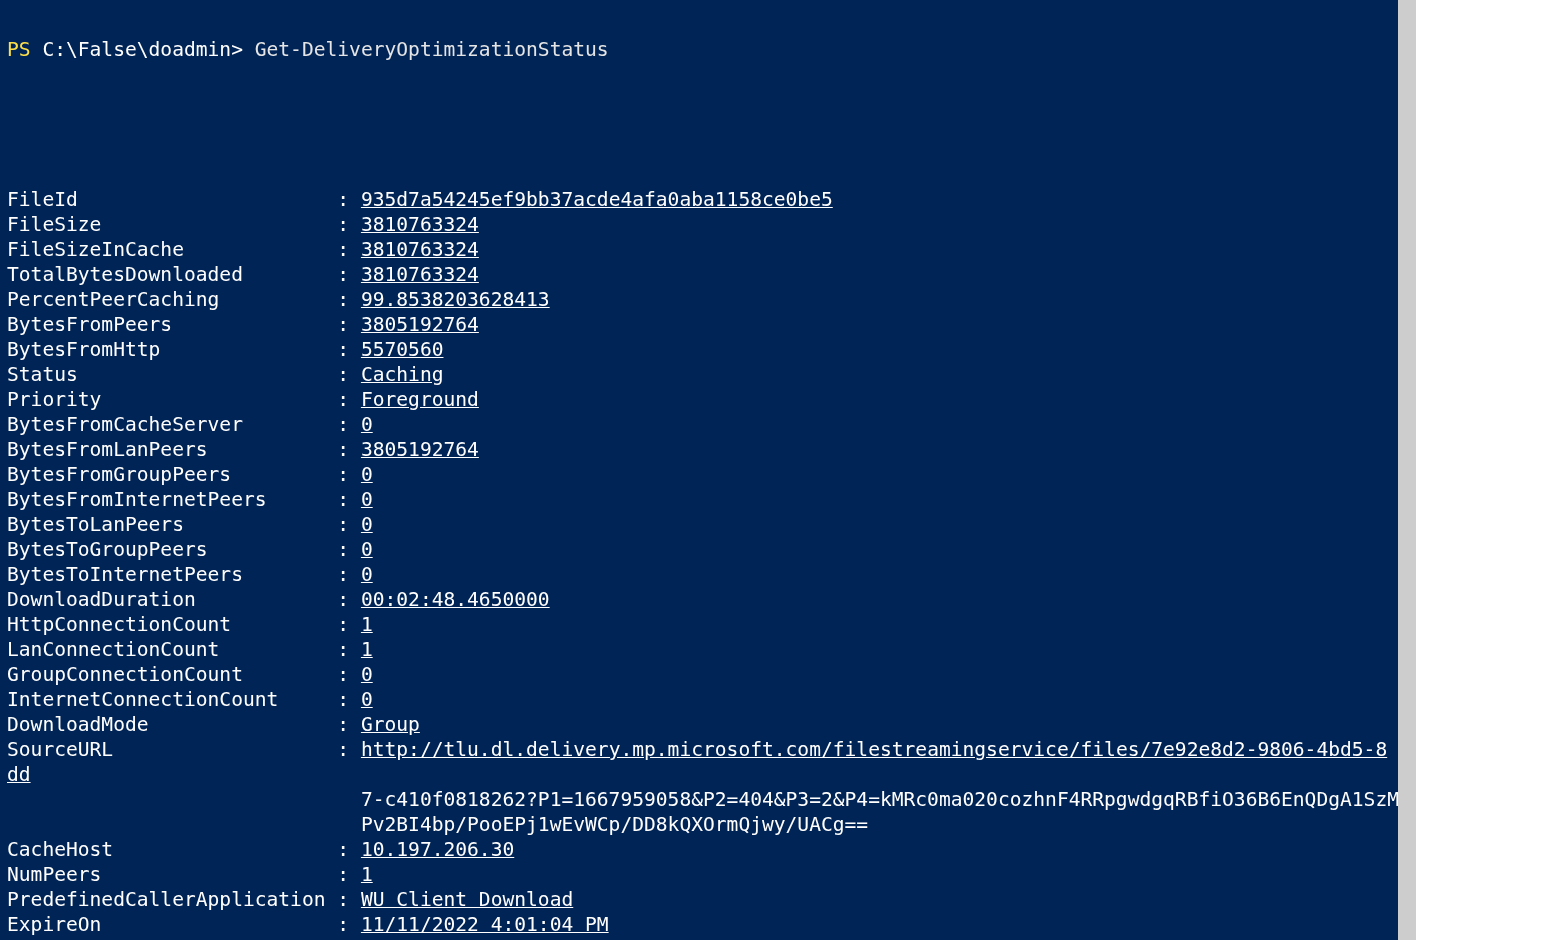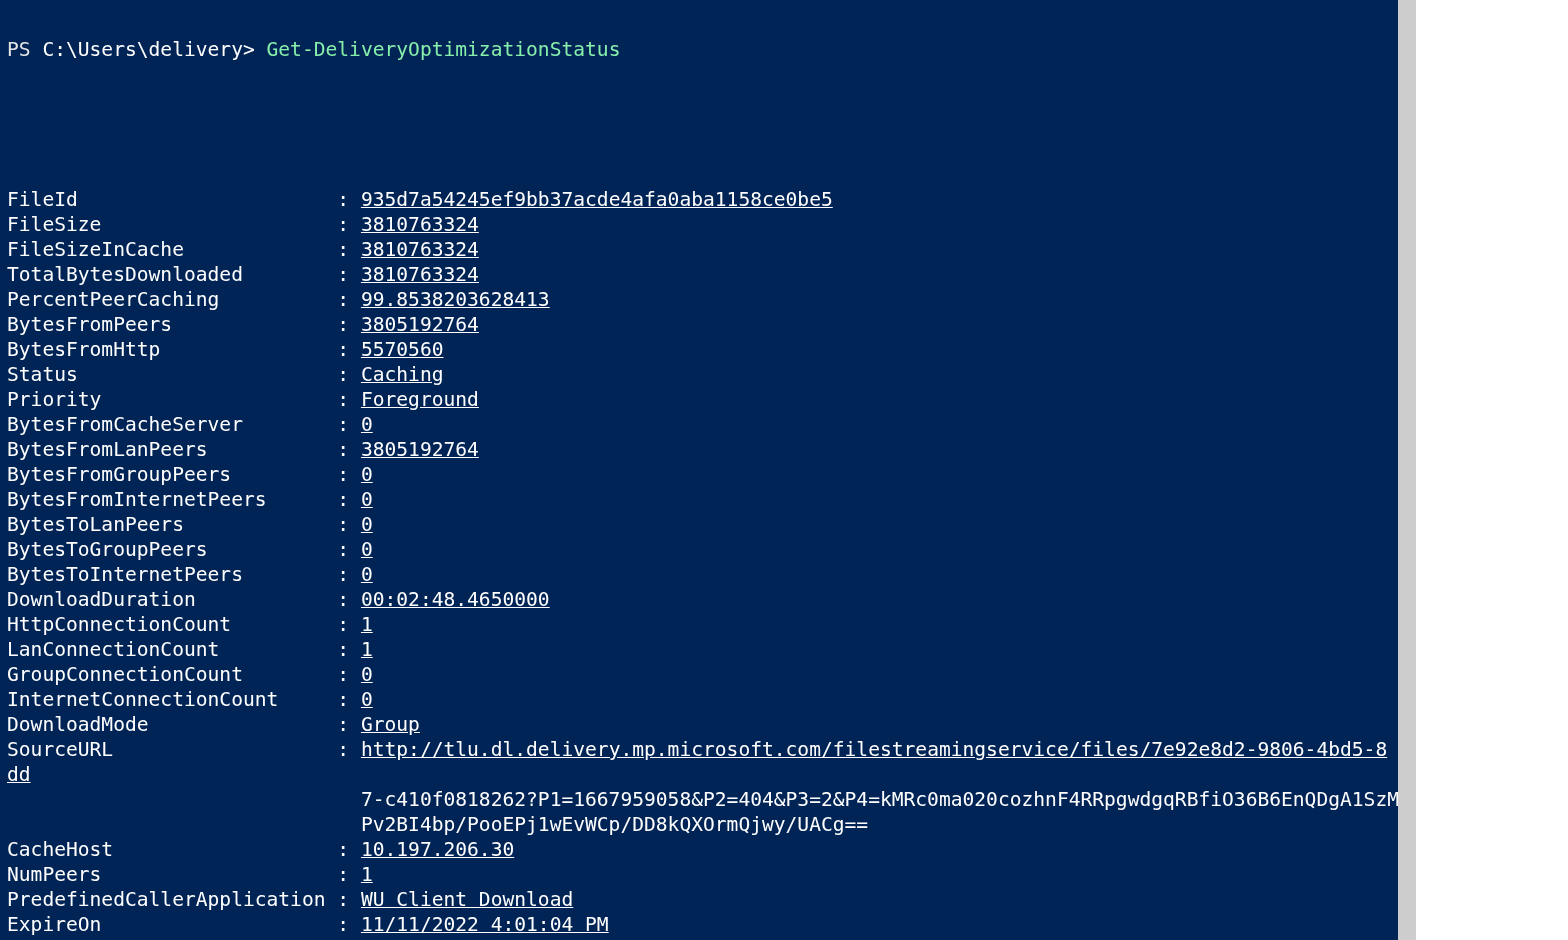--- a/index.html
+++ b/index.html
@@ -20,30 +20,30 @@
     color: #ffffff;
     font-family: Consolas, "Lucida Console", Menlo, monospace;
     font-size: 19.6px;
     line-height: 25px;
     padding: 12px 0 0 7px;
     box-sizing: border-box;
     white-space: pre;
     overflow: hidden;
   }
   .prompt-sym {
-    color: #e5e5e5;
+    color: #fde047;
   }
   .prompt-path {
     color: #ffffff;
   }
   .prompt-gt {
     color: #ffffff;
   }
   .cmd {
-    color: #86efac;
+    color: #e5e5e5;
     margin-top: 32px;
   }
   .scrollbar-track {
     position: absolute;
     right: 152px;
     top: 0;
     width: 18px;
     height: 940px;
     background: #f0f0f0;
   }
@@ -66,21 +66,21 @@
   .kv-line { display: block; }
   .kv-key { white-space: pre; }
   .kv-sep { white-space: pre; }
   .kv-val { white-space: pre-wrap; word-break: break-all; text-decoration: underline; }
   .cont { white-space: pre; }
 </style>
 </head>
 <body>
 
 <div class="terminal">
-<span class="kv-line"><span class="prompt-sym">PS </span><span class="prompt-path">C:\Users\delivery</span><span class="prompt-gt">&gt; </span><span class="cmd">Get-DeliveryOptimizationStatus</span></span>
+<span class="kv-line"><span class="prompt-sym">PS </span><span class="prompt-path">C:\False\doadmin</span><span class="prompt-gt">&gt; </span><span class="cmd">Get-DeliveryOptimizationStatus</span></span>
 <span class="kv-line"> </span>
 <span class="kv-line"> </span>
 <div id="fields"><span class="kv-line"><span class="kv-key">FileId                      </span><span class="kv-sep">: </span><span class="kv-val">935d7a54245ef9bb37acde4afa0aba1158ce0be5</span></span><span class="kv-line"><span class="kv-key">FileSize                    </span><span class="kv-sep">: </span><span class="kv-val">3810763324</span></span><span class="kv-line"><span class="kv-key">FileSizeInCache             </span><span class="kv-sep">: </span><span class="kv-val">3810763324</span></span><span class="kv-line"><span class="kv-key">TotalBytesDownloaded        </span><span class="kv-sep">: </span><span class="kv-val">3810763324</span></span><span class="kv-line"><span class="kv-key">PercentPeerCaching          </span><span class="kv-sep">: </span><span class="kv-val">99.8538203628413</span></span><span class="kv-line"><span class="kv-key">BytesFromPeers              </span><span class="kv-sep">: </span><span class="kv-val">3805192764</span></span><span class="kv-line"><span class="kv-key">BytesFromHttp               </span><span class="kv-sep">: </span><span class="kv-val">5570560</span></span><span class="kv-line"><span class="kv-key">Status                      </span><span class="kv-sep">: </span><span class="kv-val">Caching</span></span><span class="kv-line"><span class="kv-key">Priority                    </span><span class="kv-sep">: </span><span class="kv-val">Foreground</span></span><span class="kv-line"><span class="kv-key">BytesFromCacheServer        </span><span class="kv-sep">: </span><span class="kv-val">0</span></span><span class="kv-line"><span class="kv-key">BytesFromLanPeers           </span><span class="kv-sep">: </span><span class="kv-val">3805192764</span></span><span class="kv-line"><span class="kv-key">BytesFromGroupPeers         </span><span class="kv-sep">: </span><span class="kv-val">0</span></span><span class="kv-line"><span class="kv-key">BytesFromInternetPeers      </span><span class="kv-sep">: </span><span class="kv-val">0</span></span><span class="kv-line"><span class="kv-key">BytesToLanPeers             </span><span class="kv-sep">: </span><span class="kv-val">0</span></span><span class="kv-line"><span class="kv-key">BytesToGroupPeers           </span><span class="kv-sep">: </span><span class="kv-val">0</span></span><span class="kv-line"><span class="kv-key">BytesToInternetPeers        </span><span class="kv-sep">: </span><span class="kv-val">0</span></span><span class="kv-line"><span class="kv-key">DownloadDuration            </span><span class="kv-sep">: </span><span class="kv-val">00:02:48.4650000</span></span><span class="kv-line"><span class="kv-key">HttpConnectionCount         </span><span class="kv-sep">: </span><span class="kv-val">1</span></span><span class="kv-line"><span class="kv-key">LanConnectionCount          </span><span class="kv-sep">: </span><span class="kv-val">1</span></span><span class="kv-line"><span class="kv-key">GroupConnectionCount        </span><span class="kv-sep">: </span><span class="kv-val">0</span></span><span class="kv-line"><span class="kv-key">InternetConnectionCount     </span><span class="kv-sep">: </span><span class="kv-val">0</span></span><span class="kv-line"><span class="kv-key">DownloadMode                </span><span class="kv-sep">: </span><span class="kv-val">Group</span></span><span class="kv-line"><span class="kv-key">SourceURL                   </span><span class="kv-sep">: </span><span class="kv-val">http://tlu.dl.delivery.mp.microsoft.com/filestreamingservice/files/7e92e8d2-9806-4bd5-8dd</span></span><span class="kv-line cont">                              7-c410f0818262?P1=1667959058&amp;P2=404&amp;P3=2&amp;P4=kMRc0ma020cozhnF4RRpgwdgqRBfiO36B6EnQDgA1SzM8</span><span class="kv-line cont">                              Pv2BI4bp/PooEPj1wEvWCp/DD8kQXOrmQjwy/UACg==</span><span class="kv-line"><span class="kv-key">CacheHost                   </span><span class="kv-sep">: </span><span class="kv-val">10.197.206.30</span></span><span class="kv-line"><span class="kv-key">NumPeers                    </span><span class="kv-sep">: </span><span class="kv-val">1</span></span><span class="kv-line"><span class="kv-key">PredefinedCallerApplication </span><span class="kv-sep">: </span><span class="kv-val">WU Client Download</span></span><span class="kv-line"><span class="kv-key">ExpireOn                    </span><span class="kv-sep">: </span><span class="kv-val">11/11/2022 4:01:04 PM</span></span><span class="kv-line"><span class="kv-key">IsPinned                    </span><span class="kv-sep">: </span><span class="kv-val">False</span></span></div>
 </div>
 
 <div class="scrollbar-track"></div>
 <div class="scrollbar-thumb"></div>
 <div class="right-blank"></div>
 
 </body></html>

